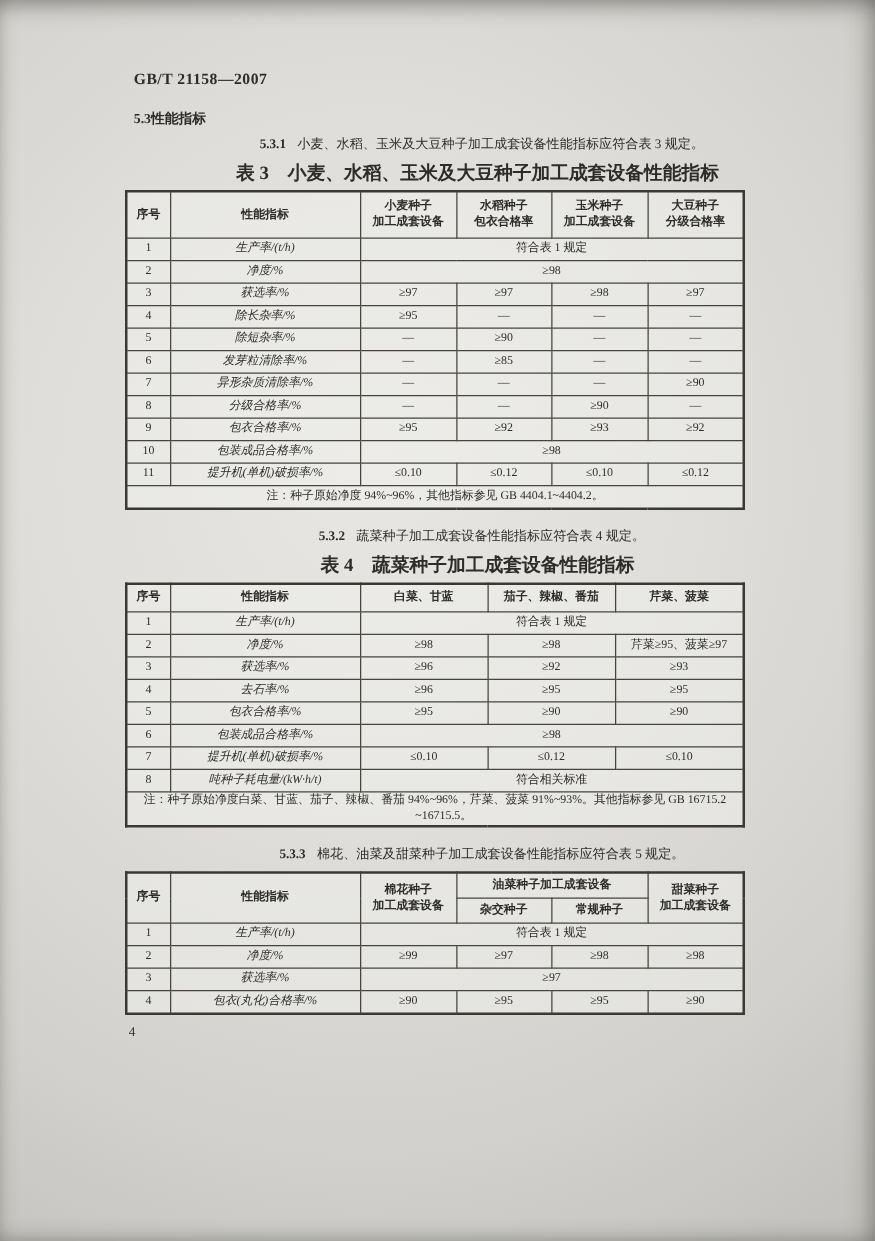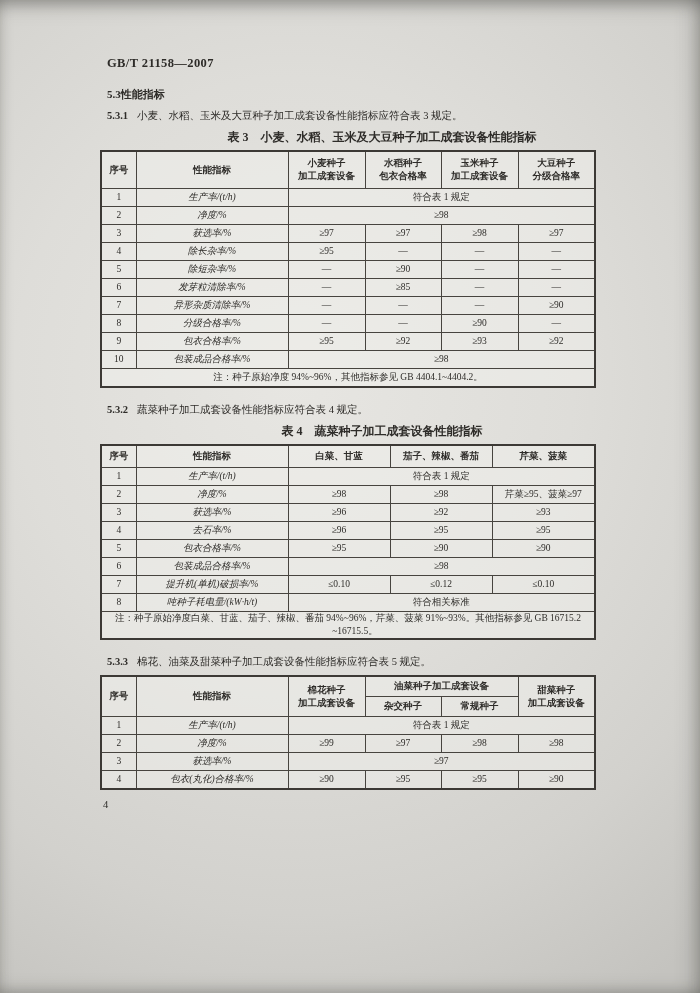--- a/index.html
+++ b/index.html
@@ -22,25 +22,25 @@
 
   .doc-number {
     font-size:12.5px; font-weight:bold; letter-spacing:.4px;
     margin:0 0 16px 7px;
   }
   .heading {
     font-size:11px; font-weight:bold; margin:0 0 7px 7px;
   }
   .heading .num { }
   .clause {
-    font-size:10.5px; margin:0 0 6px 7px; line-height:14px;
+    font-size:10.5px; margin:0 0 6px 7px; line-height:14px;text-align:center;
   }
   .clause .num { font-weight:bold; margin-right:9px; }
   .table-title {
-    text-align:center; font-weight:bold; font-size:12px;
+    text-align:center; font-weight:bold; font-size:15px;
     margin:1px 0 4px 0;
   }
   .m-top { margin-top:15px; }
 
   table.spec-table {
     border-collapse:collapse; table-layout:fixed; width:494px;
     border:2px solid #3c3935;
     background:rgba(242,241,237,.5);
     margin-bottom:5px;
   }
@@ -172,20 +172,28 @@
             <td>≥92</td>
             <td>≥93</td>
             <td>≥92</td>
           </tr>
           <tr>
             <td class="c-no">10</td>
             <td class="c-label">包装成品合格率/%</td>
             <td colspan="4">≥98</td>
           </tr>
           <tr>
+            <td class="c-no">11</td>
+            <td class="c-label">提升机(单机)破损率/%</td>
+            <td>≤0.10</td>
+            <td>≤0.12</td>
+            <td>≤0.10</td>
+            <td>≤0.12</td>
+          </tr>
+          <tr>
             <td colspan="6" class="c-note">
               <div>注：种子原始净度 94%~96%，其他指标参见 GB 4404.1~4404.2。</div>
             </td>
           </tr>
         </tbody>
       </table>
 
     <div class="clause m-top">
       <span class="num">5.3.2</span><span>蔬菜种子加工成套设备性能指标应符合表 4 规定。</span>
     </div>

